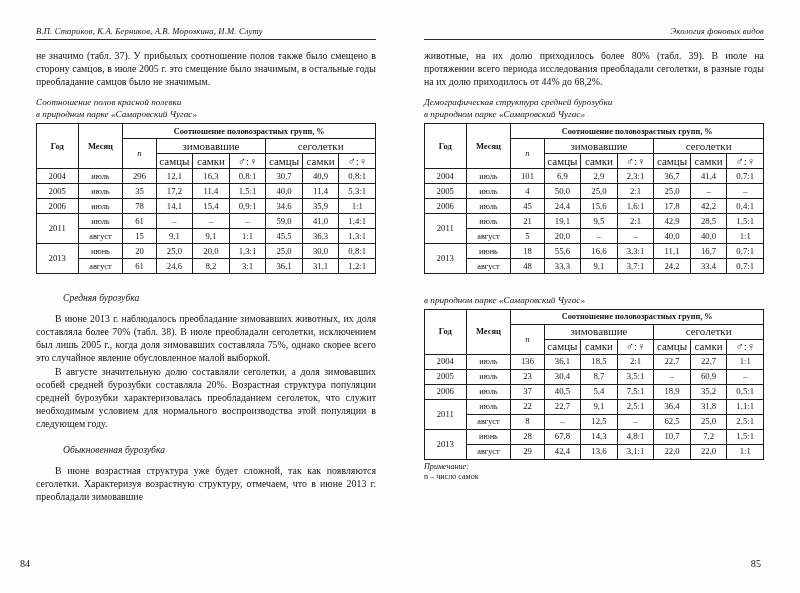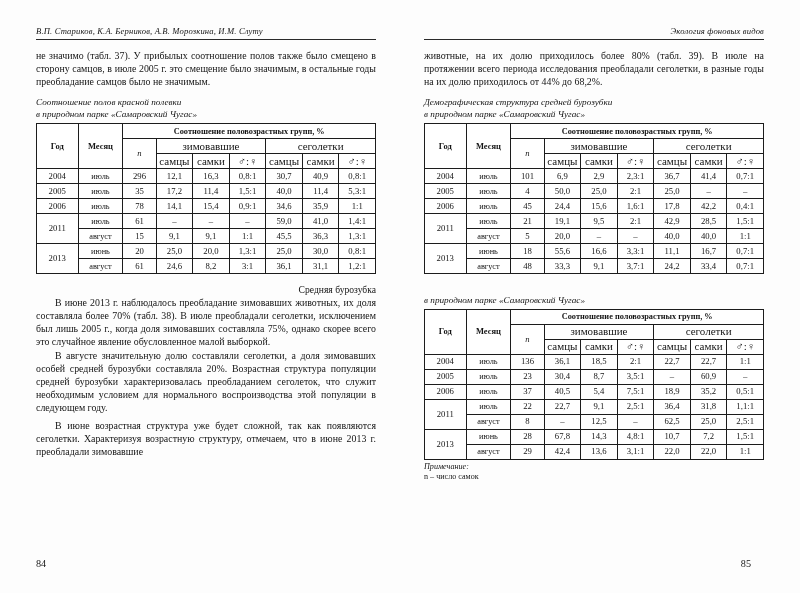--- a/index.html
+++ b/index.html
@@ -53,25 +53,26 @@
     font-size: 9.9px;
     line-height: 13.1px;
     text-align: justify;
     text-justify: inter-word;
     hyphens: manual;
   }
   p.indent { text-indent: 19px; }
   p.noindent { text-indent: 0; }
 
   .subhead {
-    margin: 0;
+    margin: 8px;
     font-size: 9.6px;
+    font-style: italic;
     line-height: 13.1px;
     text-indent: 19px;
-    text-align: right;
+    text-align: left;
   }
   .gap { height: 9px; }
   .gap-sm { height: 5px; }
 
   
   .tbl-num {
     font-size: 9.5px;
     text-align: right;
     margin: 0;
     line-height: 13px;
@@ -135,22 +136,22 @@
     font-style: normal;
     font-size: 8.1px;
   }
 
   
   .folio {
     position: absolute;
     bottom: 24px;
     font-size: 10.2px;
   }
-  .folio-left  { left: 36px; }
-  .folio-right { right: 49px; text-align: right; }
+  .folio-left  { left: 20px; }
+  .folio-right { right: 39px; text-align: right; }
 </style>
 </head>
 <body>
 
 <div class="spread">
 
   <div class="page page-left">
 
     <div class="runhead runhead-left">В.П. Стариков, К.А. Берников, А.В. Морозкина, И.М. Слуту</div>
     <div class="runrule"></div>
@@ -276,20 +277,21 @@
     </table>
 
     <div class="gap"></div>
 
     <p class="subhead">Средняя бурозубка</p>
     <p class="body indent">В июне 2013 г. наблюдалось преобладание зимовавших животных, их доля составляла более 70% (табл. 38). В июле преобладали сеголетки, исключением был лишь 2005 г., когда доля зимовавших составляла 75%, однако скорее всего это случайное явление обусловленное малой выборкой.</p>
     <p class="body indent">В августе значительную долю составляли сеголетки, а доля зимовавших особей средней бурозубки составляла 20%. Возрастная структура популяции средней бурозубки характеризовалась преобладанием сеголеток, что служит необходимым условием для нормального воспроизводства этой популяции в следующем году.</p>
 
     <div class="gap-sm"></div>
 
+    <p class="subhead">Обыкновенная бурозубка</p>
     <p class="body indent">В июне возрастная структура уже будет сложной, так как появляются сеголетки. Характеризуя возрастную структуру, отмечаем, что в июне 2013 г. преобладали зимовавшие</p>
 
     <div class="folio folio-left">84</div>
   </div>
 
   <div class="page page-right">
 
     <div class="runhead runhead-right">Экология фоновых видов</div>
     <div class="runrule"></div>
 

